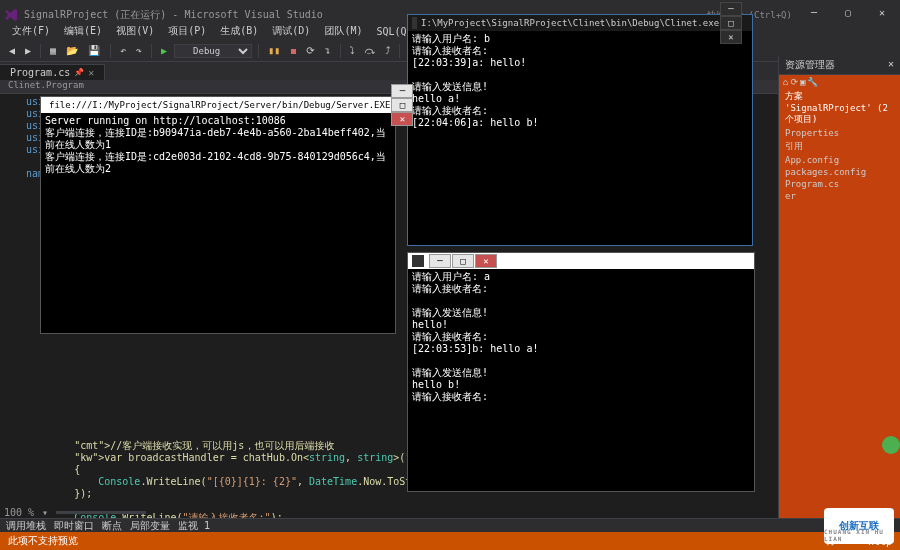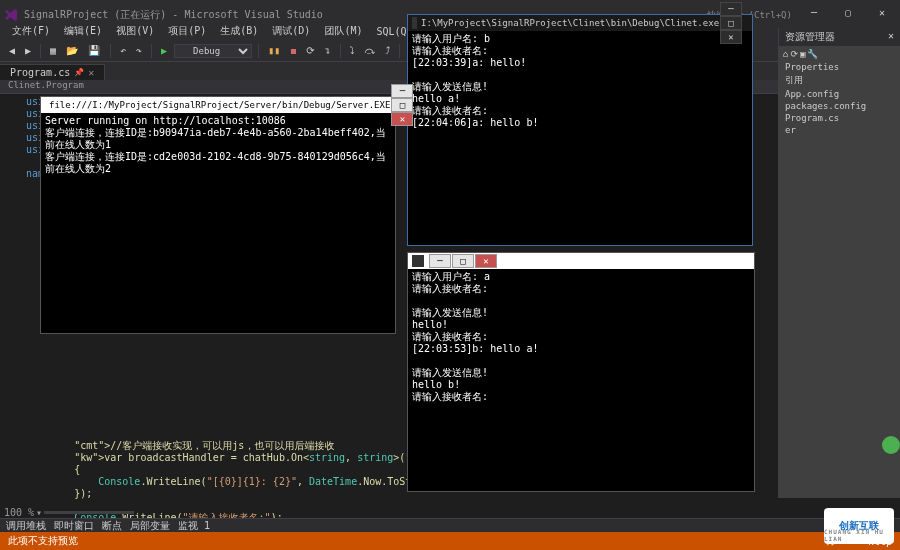--- a/index.html
+++ b/index.html
@@ -20,23 +20,23 @@
 .tabbar .tab{background:#1e1e1e;color:#ccc;padding:2px 10px;border-top:1px solid #3f3f46;border-right:1px solid #3f3f46;font-size:9px;display:flex;align-items:center;gap:4px}
 .tabbar .pin{color:#888;font-size:8px}
 .tabbar .closex{color:#888}
 .crumb{background:#333337;height:14px;padding:0 8px;color:#999;font-size:9px;border-bottom:1px solid #3f3f46}
 .editor{background:#1e1e1e;color:#dcdcaa;height:440px;padding:2px 4px;font-family:Consolas,monospace;font-size:9px;line-height:12px;overflow:hidden;position:relative}
 .editor .code{margin-left:22px;white-space:pre}
 .kw{color:#569cd6}.str{color:#d69d73}.type{color:#4ec9b0}
 .status{background:#007acc;height:18px;color:#fff;display:flex;align-items:center;padding:0 8px;font-size:9px;gap:14px;position:absolute;bottom:0;left:0;right:0}
 .status.debug{background:#ca5100}
 .bottompanel{position:absolute;bottom:18px;left:0;right:0;height:14px;background:#2d2d30;border-top:1px solid #3f3f46;padding:0 6px;font-size:9px;color:#ccc;display:flex;gap:8px;align-items:center}
-.scale{position:absolute;bottom:32px;left:4px;font-size:9px;color:#999;display:flex;align-items:center;gap:2px}
+.scale{position:absolute;bottom:32px;left:4px;font-size:9px;color:#999;display:flex;align-items:center;gap:8px}
 .scale .track{width:90px;height:3px;background:#3f3f46}
-.rightpanel{position:absolute;top:28px;right:0;width:122px;height:470px;background:#404040;border-left:1px solid #3f3f46}
+.rightpanel{position:absolute;top:56px;right:0;width:122px;height:470px;background:#c2410c;border-left:1px solid #3f3f46}
 .rp-title{background:#2d2d30;padding:2px 6px;font-size:9px;color:#ccc;border-bottom:1px solid #3f3f46;display:flex;justify-content:space-between}
 .rp-tools{padding:2px 4px;display:flex;gap:2px}
 .rp-tools span{font-size:9px;color:#ccc}
 .rp-node{padding:1px 6px;font-size:9px;color:#ccc}
 .rp-node.bold{color:#fff}
 
 .console{position:absolute;background:#000;border:1px solid #555;color:#fff;font-family:'SimSun',monospace;font-size:10px}
 .console .chead{background:#fff;color:#000;height:16px;display:flex;align-items:center;padding:0 4px}
 .console .chead.dark{background:#1a1a1a;color:#ccc}
 .console .chead .ctitle{flex:1;text-align:left;font-size:9px}
@@ -152,20 +152,21 @@
   <div class="rp-title">
       <span>资源管理器</span>
       <span>✕</span>
     </div>
   <div class="rp-tools">
     <span>⌂</span>
       <span>⟳</span>
       <span>▣</span>
       <span>🔧</span>
   </div>
+  <div class="rp-node bold">方案 'SignalRProject' (2 个项目)</div>
   <div id="rp-items">
       <div class="rp-node">Properties</div>
       <div class="rp-node">引用</div>
       <div class="rp-node">App.config</div>
       <div class="rp-node">packages.config</div>
       <div class="rp-node">Program.cs</div>
       <div class="rp-node">er</div>
     </div>
 </div>
 

